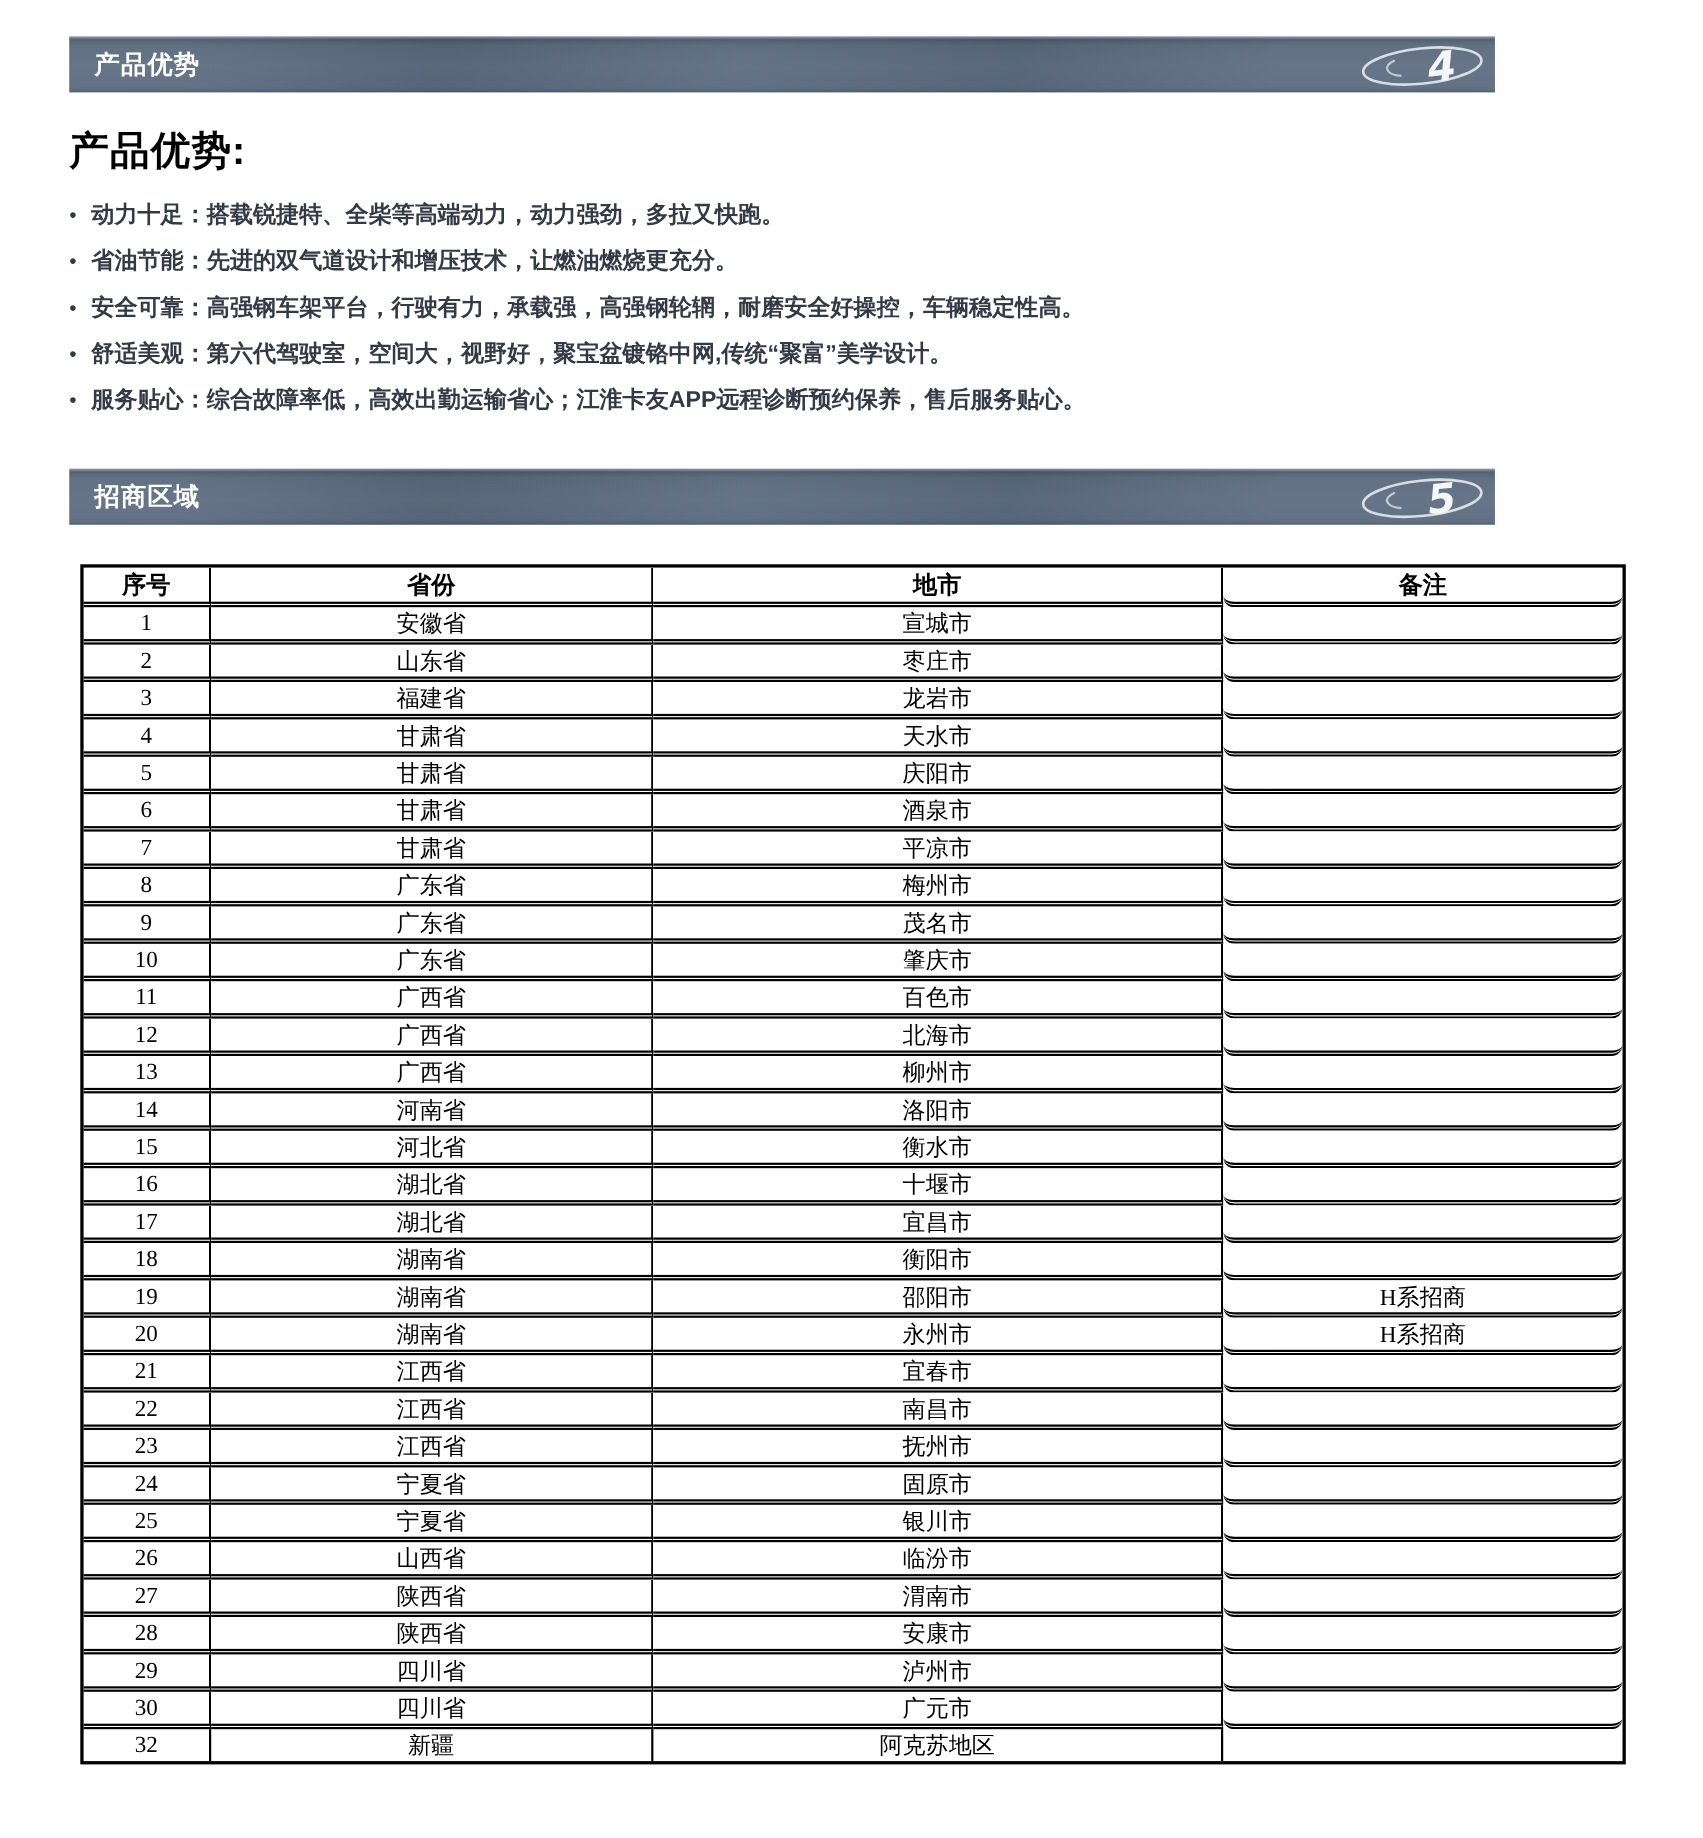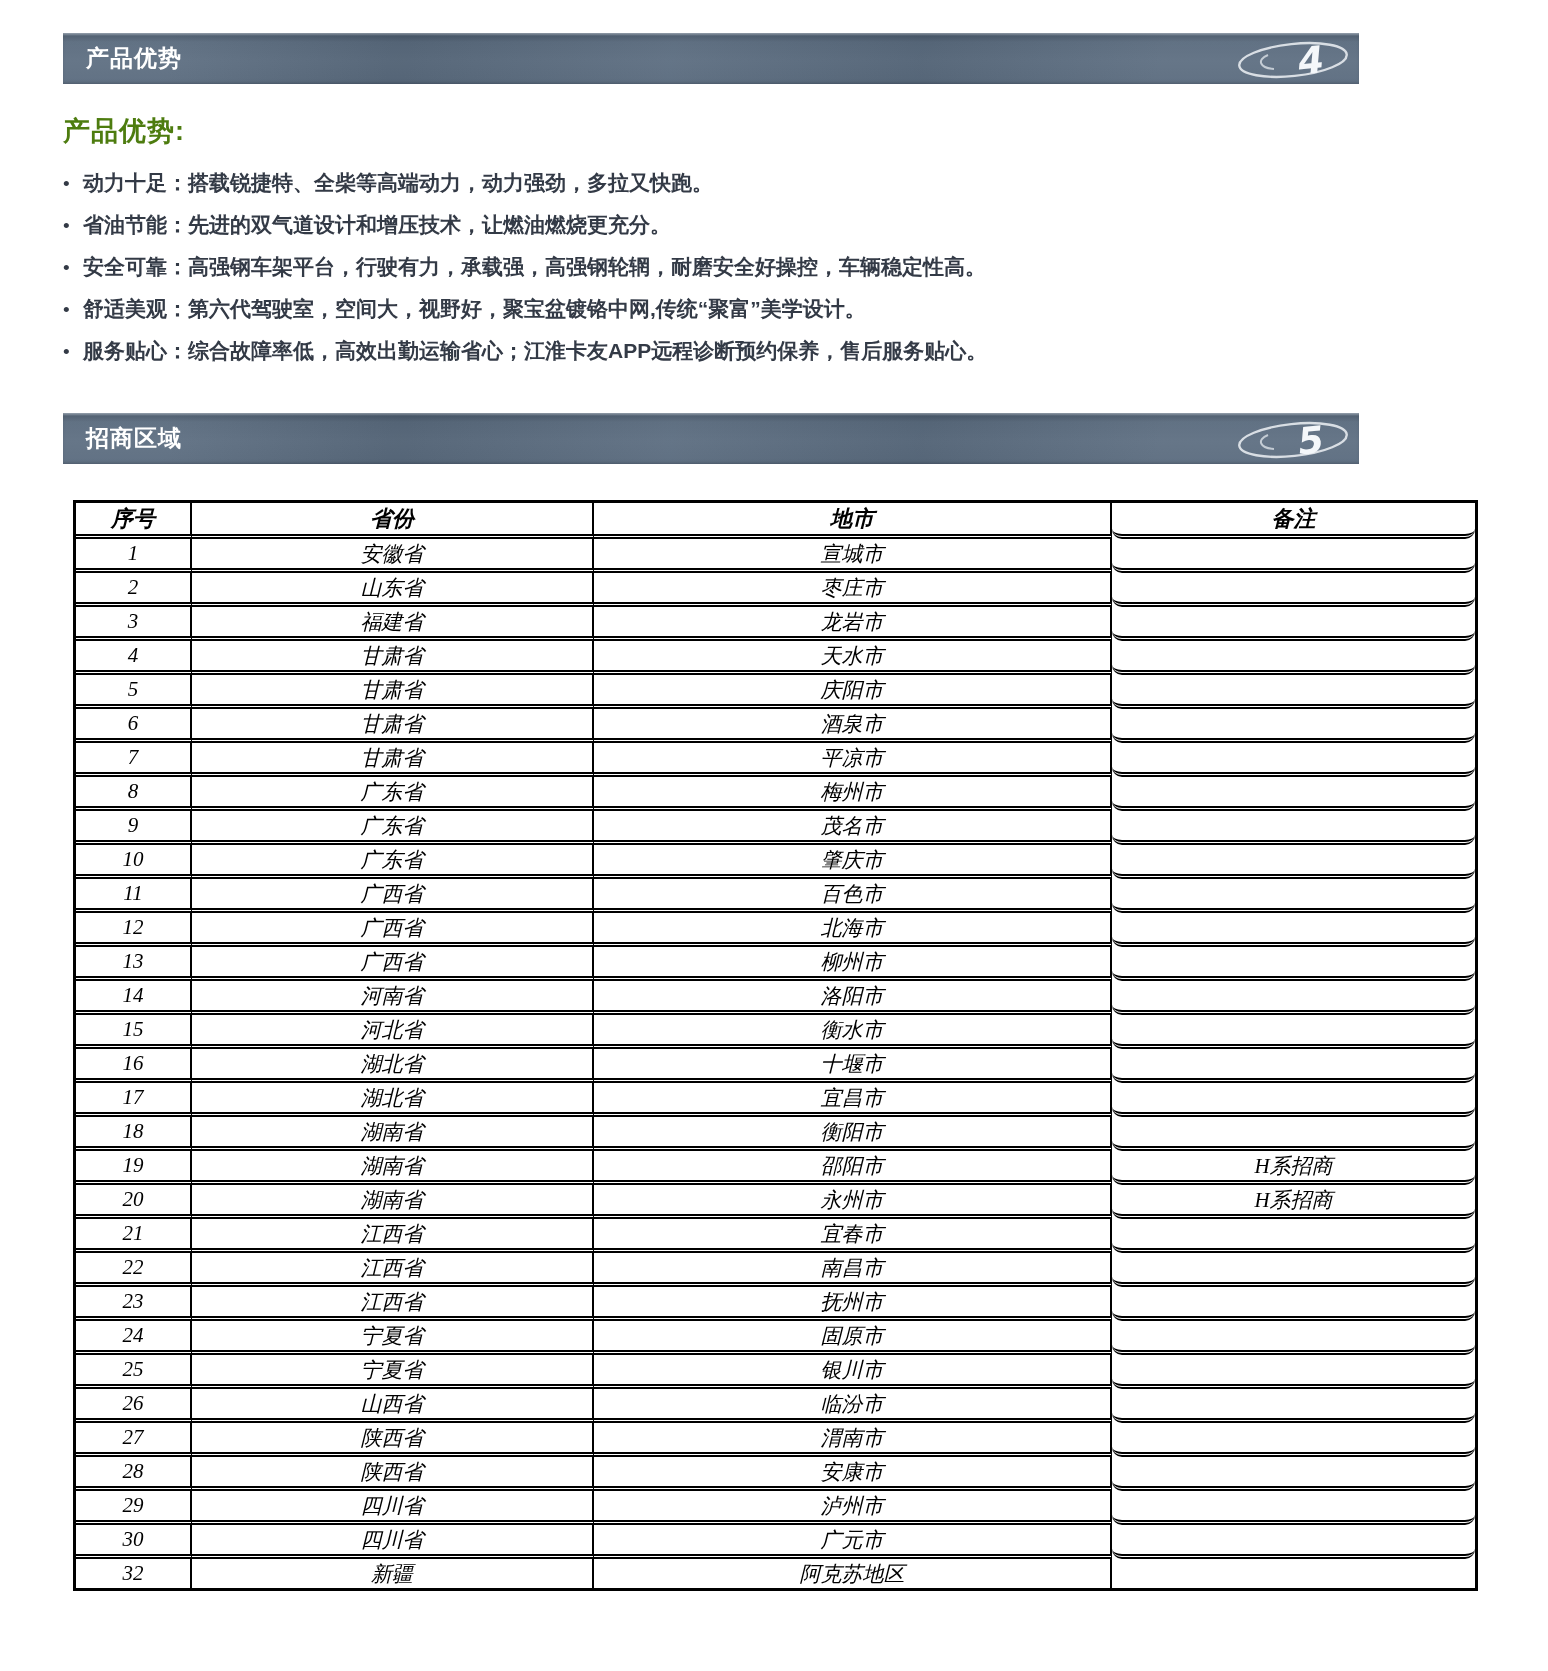--- a/index.html
+++ b/index.html
@@ -41,23 +41,23 @@
   .page-badge {
     position: absolute;
     right: 3px;
     top: 50%;
     transform: translateY(-50%);
   }
 
   
   .adv-heading {
     margin-top: 29px;
-    font-size: 27px;
+    font-size: 36px;
     font-weight: 800;
-    color: #4d7c0f;
+    color: #000000;
     letter-spacing: 1px;
   }
   .adv-list {
     margin-top: 13px;
   }
   .adv-item {
     height: 42px;
     line-height: 42px;
     font-size: 21px;
     color: #333a46;
@@ -82,21 +82,20 @@
   }
 
   
   .regions-table {
     margin: 36px 0 0 10px;
     width: 1405px;
     border-collapse: separate;
     border-spacing: 0;
     border: 3px solid #000000;
     table-layout: fixed;
-    font-style: italic;
   }
   .regions-table th {
     height: 31px;
     font-family: "Liberation Sans", "DejaVu Sans", sans-serif;
     font-size: 22px;
     font-weight: 700;
     color: #000000;
     text-align: center;
     vertical-align: middle;
     border-bottom: 5px double #000000;

